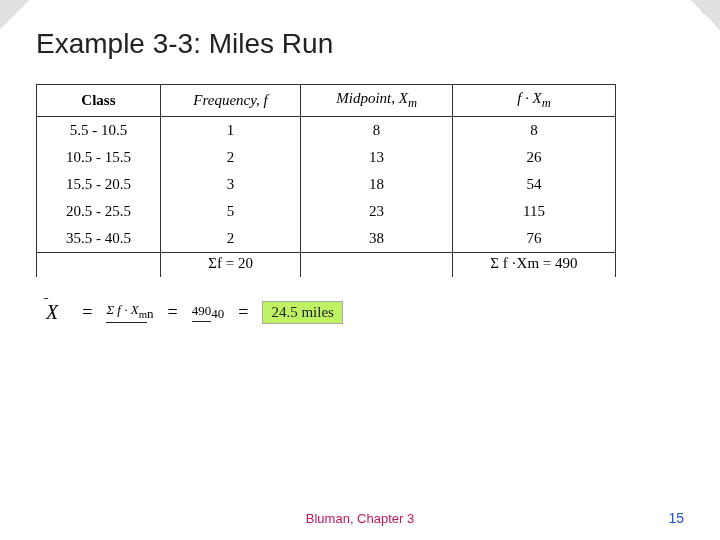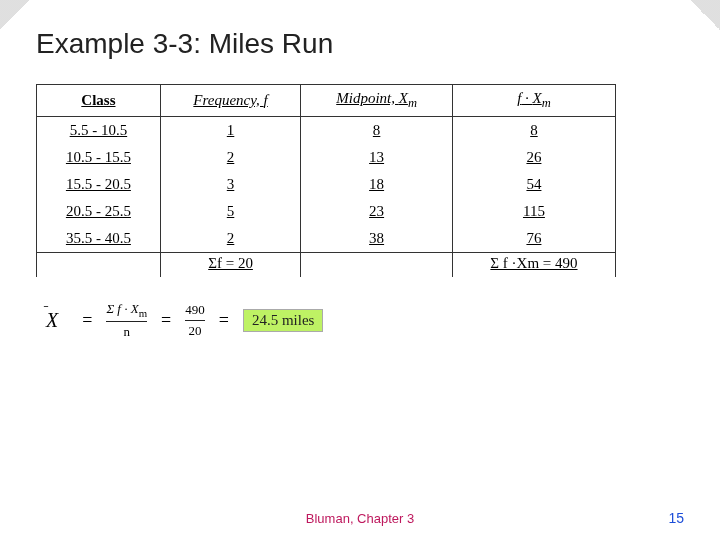--- a/index.html
+++ b/index.html
@@ -45,21 +45,20 @@
       border-collapse: collapse;
       width: 580px;
       margin-bottom: 24px;
     }
 
     .data-table th, .data-table td {
       border: 1px solid #333;
       padding: 5px 2px;
       text-align: center;
       font-size: 15px;
-      text-decoration: underline;
     }
 
     .data-table thead th {
       font-weight: normal;
       font-style: italic;
       background: white;
     }
 
     .data-table thead th:first-child {
       font-style: normal;
@@ -94,21 +93,20 @@
     .formula-area {
       display: flex;
       align-items: center;
       gap: 10px;
       margin-left: 10px;
       margin-top: 8px;
     }
 
     .formula-fraction {
       display: inline-flex;
-      flex-direction: column;
       align-items: center;
       font-size: 15px;
       vertical-align: middle;
     }
 
     .formula-fraction .numerator {
       border-bottom: 1px solid #222;
       padding-bottom: 2px;
       font-size: 13px;
     }
@@ -231,21 +229,21 @@
       <span class="numerator">
         <span style="font-style:italic">Σ f · X</span><sub>m</sub>
       </span>
       <span class="denominator">n</span>
     </span>
 
     <span class="formula-equals">=</span>
 
     <span class="formula-fraction">
       <span class="numerator">490</span>
-      <span class="denominator">20</span>
+      <span class="denominator">40</span>
     </span>
 
     <span class="formula-equals">=</span>
 
     <span class="formula-box">24.5 miles</span>
   </div>
 
 </div>
 
 <div class="footer">

